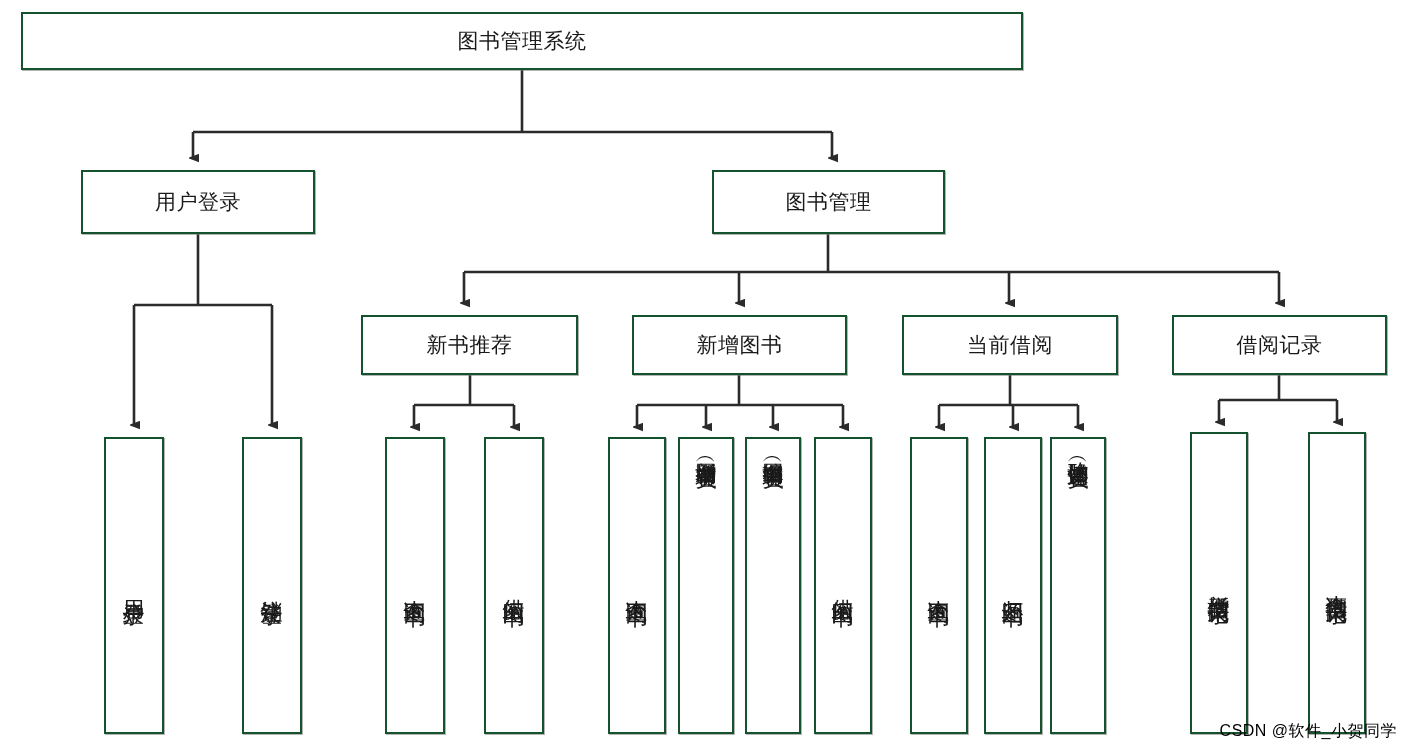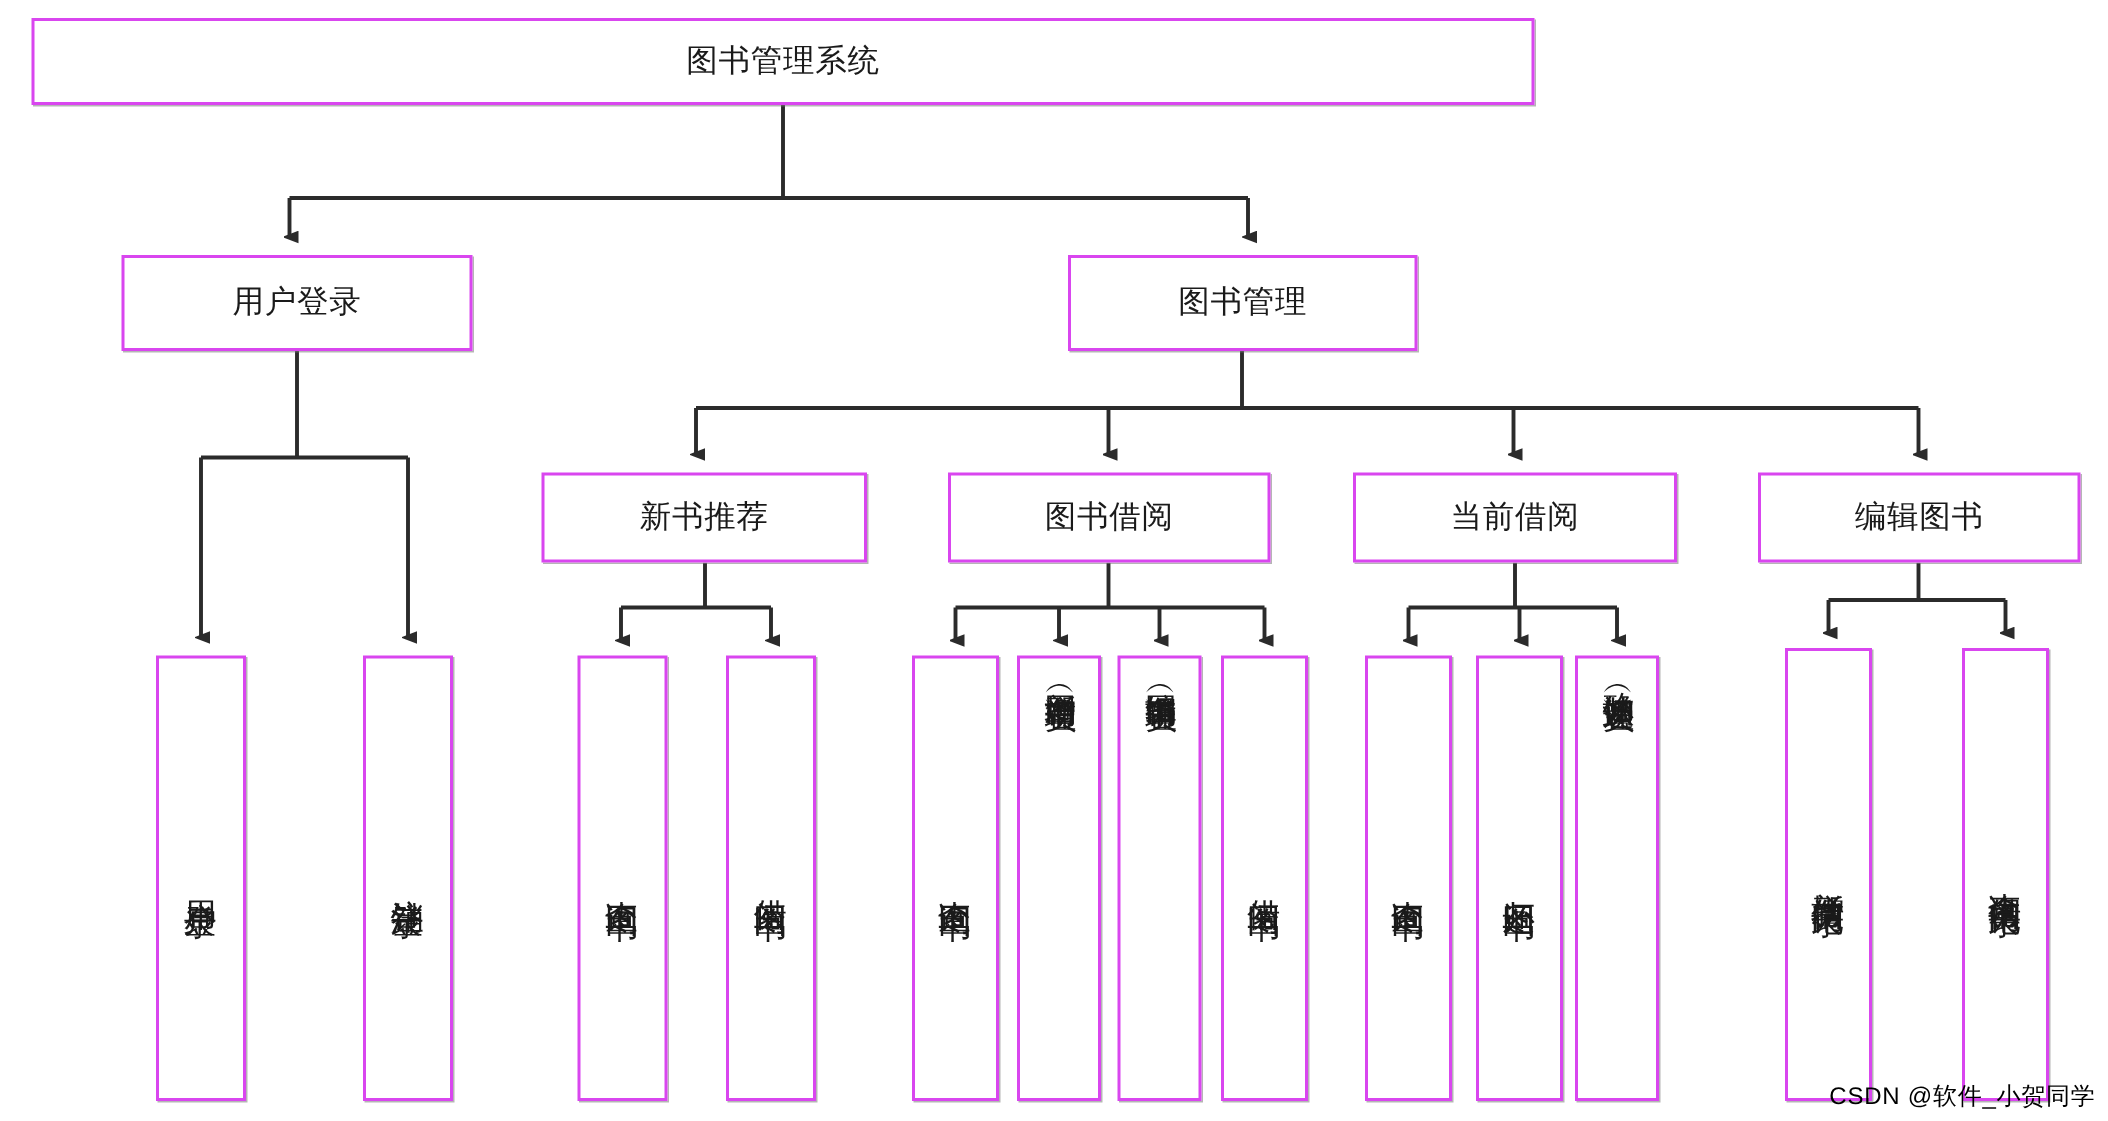--- a/index.html
+++ b/index.html
@@ -21,21 +21,21 @@
     position: absolute;
     left: 0;
     top: 0;
     width: 1405px;
     height: 747px;
   }
   .node {
     position: absolute;
     box-sizing: border-box;
     background: #ffffff;
-    border: 2px solid #d946ef;
+    border: 2px solid #14532d;
     box-shadow: 1px 1px 0 rgba(120,120,120,0.55);
     display: flex;
     align-items: center;
     justify-content: center;
     color: #1a1a1a;
     z-index: 2;
   }
   .node .label {
     display: block;
     text-align: center;
@@ -138,27 +138,27 @@
     <span class="label">用户登录</span>
   </div>
   <div class="node horiz" style="left:361px; top:315px; width:217px; height:60px;">
     <span class="label">新书推荐</span>
   </div>
 
   <div class="node horiz" style="left:712px; top:170px; width:233px; height:64px;">
     <span class="label">图书管理</span>
   </div>
   <div class="node horiz" style="left:632px; top:315px; width:215px; height:60px;">
-    <span class="label">图书借阅</span>
+    <span class="label">新增图书</span>
   </div>
   <div class="node horiz" style="left:902px; top:315px; width:216px; height:60px;">
     <span class="label">当前借阅</span>
   </div>
   <div class="node horiz" style="left:1172px; top:315px; width:215px; height:60px;">
-    <span class="label">编辑图书</span>
+    <span class="label">借阅记录</span>
   </div>
 
   <div class="node vert centered" style="left:104px; top:437px; width:60px; height:297px;">
     <span class="label">用户登录</span>
   </div>
   <div class="node vert centered" style="left:242px; top:437px; width:60px; height:297px;">
     <span class="label">注销登录</span>
   </div>
 
   <div class="node vert centered" style="left:385px; top:437px; width:60px; height:297px;">

